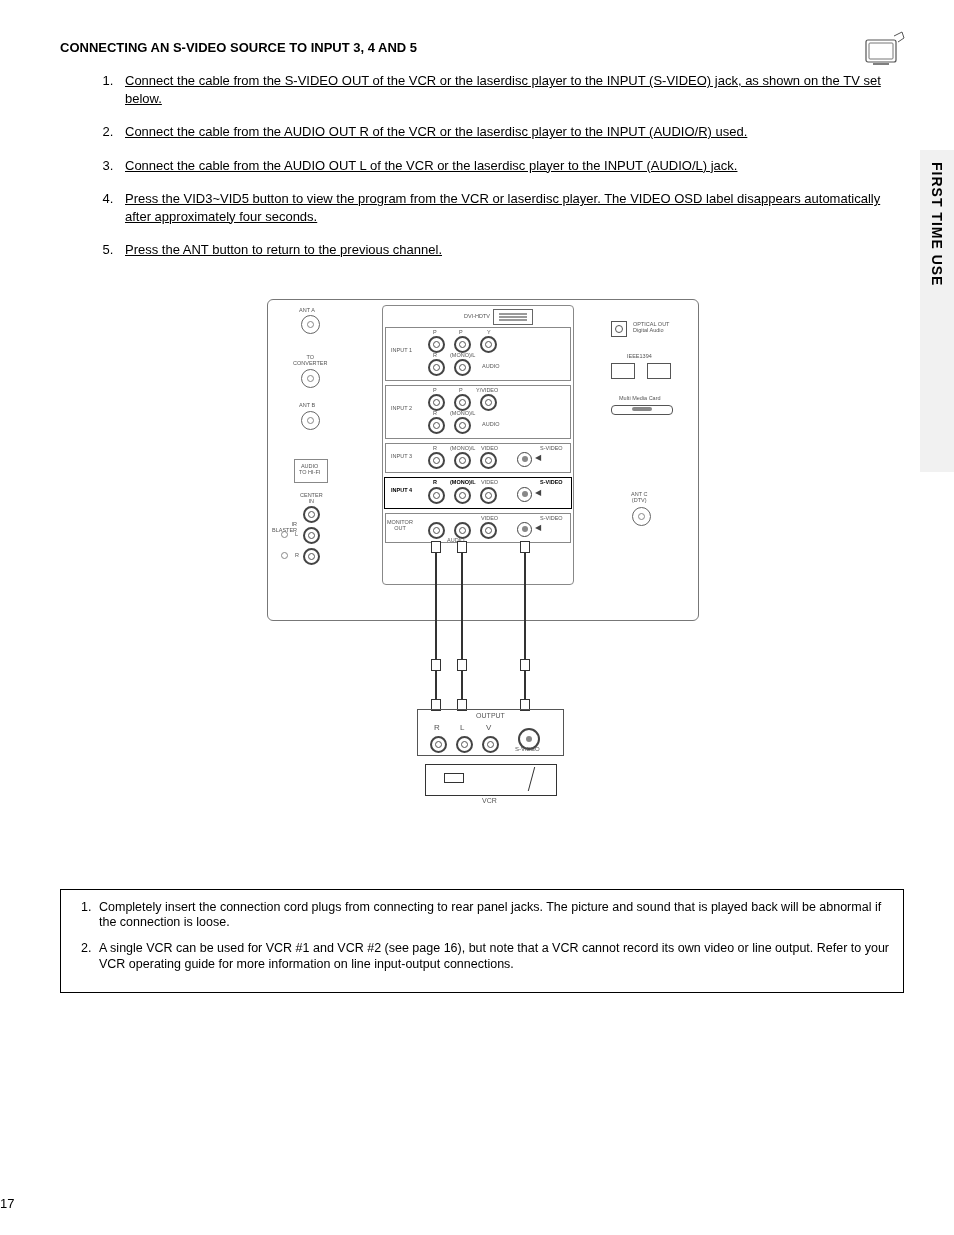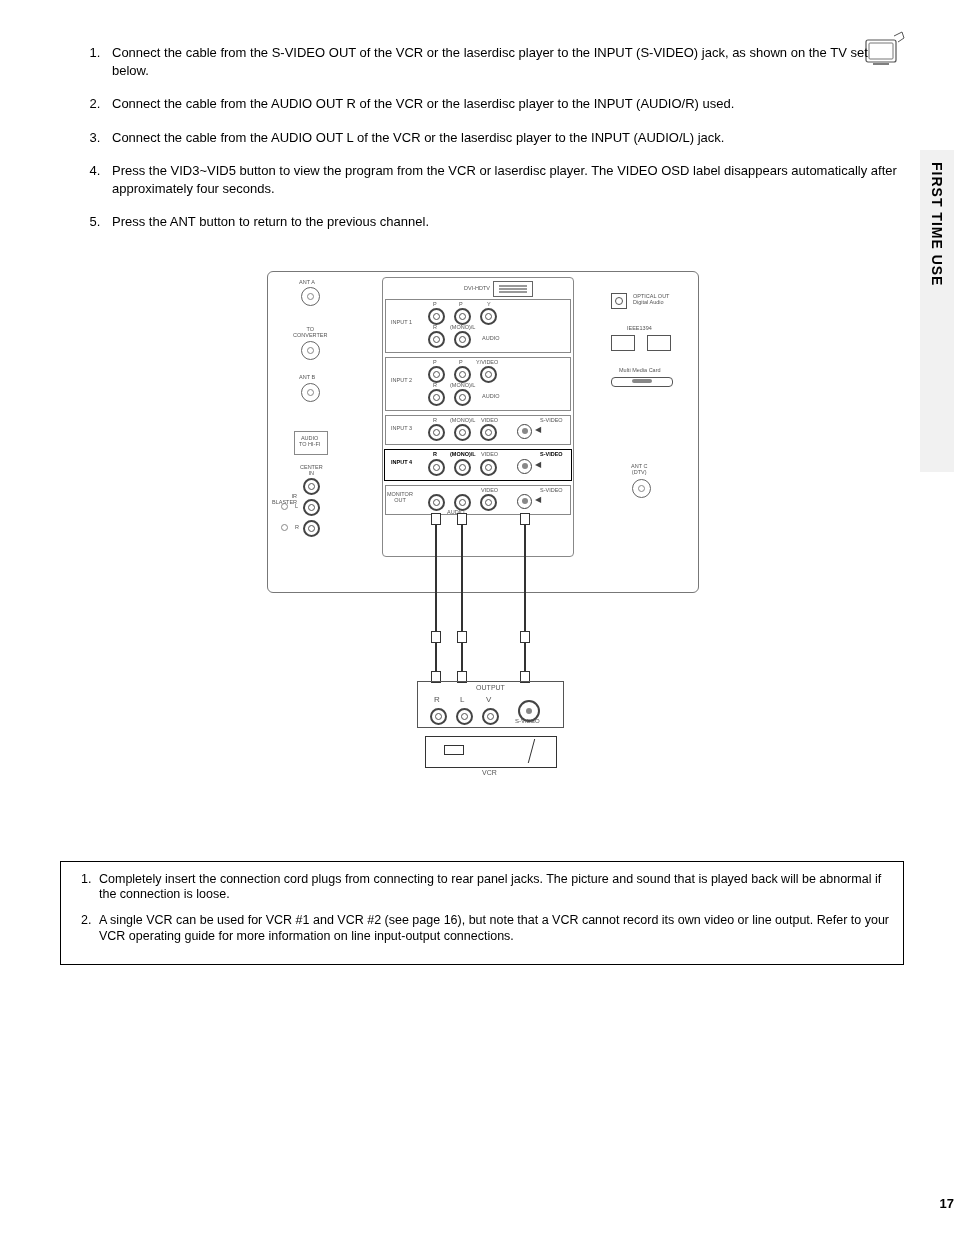--- a/index.html
+++ b/index.html
@@ -50,24 +50,25 @@
     padding-bottom: 2px;
     margin-bottom: 30px;
     margin-top: 18px;
   }
   .subtitle {
     font-size: 13px;
     font-weight: bold;
     margin-bottom: 4px;
   }
   ol.steps {
-    margin: 4px;
+    margin: 17px;
     padding-left: 40px;
     font-size: 13px;
     line-height: 1.35;
+    text-decoration: underline;
   }
   ol.steps li {
     margin-bottom: 16px;
     padding-left: 8px;
   }
   .diagram {
     width: 430px;
     height: 500px;
     margin: 40px auto 0 auto;
     position: relative;
@@ -154,21 +155,21 @@
     padding:10px 12px;
     margin-top:90px;
     font-size:12.5px;
     line-height:1.25;
   }
   .notes-row{display:flex;}
   .notes-label{font-weight:bold;width:65px;flex-shrink:0;}
   .notes-list{margin:0;padding-left:22px;}
   .notes-list li{margin-bottom:10px;padding-left:4px;}
   .page-num{
-    position:absolute;bottom:24px;left:0;width:954px;text-align:right;font-size:13px;font-weight:bold;
+    position:absolute;bottom:24px;left:0;width:954px;text-align:left;font-size:13px;
   }
   .hl{position:absolute;border:1.5px solid #000;}
   .dvi{position:absolute;width:38px;height:14px;border:1px solid #666;font-size:4px;display:flex;flex-direction:column;align-items:center;justify-content:center;gap:1px;}
   .dvi-row{width:28px;height:2px;background:#999;}
 </style>
 </head>
 <body>
 
 <div class="side-tab">
   <span class="side-tab-text">FIRST TIME USE</span>
@@ -176,20 +177,21 @@
 
 <svg class="corner-icon" viewBox="0 0 50 40">
   <rect x="8" y="10" width="30" height="22" rx="2" fill="none" stroke="#555" stroke-width="1.2"></rect>
   <rect x="11" y="13" width="24" height="16" rx="1" fill="none" stroke="#777" stroke-width="1"></rect>
   <path d="M36 6 L44 2 L46 8 L40 12" fill="none" stroke="#555" stroke-width="1"></path>
   <line x1="15" y1="34" x2="31" y2="34" stroke="#555" stroke-width="1.5"></line>
 </svg>
 
 <div class="page">
 
+  <div class="subtitle">CONNECTING AN S-VIDEO SOURCE TO INPUT 3, 4 AND 5</div>
   <ol class="steps">
     <li>Connect the cable from the S-VIDEO OUT of the VCR or the laserdisc player to the INPUT (S-VIDEO) jack, as shown on the TV set below.</li>
     <li>Connect the cable from the AUDIO OUT R of the VCR or the laserdisc player to the INPUT (AUDIO/R) used.</li>
     <li>Connect the cable from the AUDIO OUT L of the VCR or the laserdisc player to the INPUT (AUDIO/L) jack.</li>
     <li>Press the VID3~VID5 button to view the program from the VCR or laserdisc player.  The VIDEO OSD label disappears automatically after approximately four seconds.</li>
     <li>Press the ANT button to return to the previous channel.</li>
   </ol>
 
   <div class="diagram">
     <div class="panel"></div>

